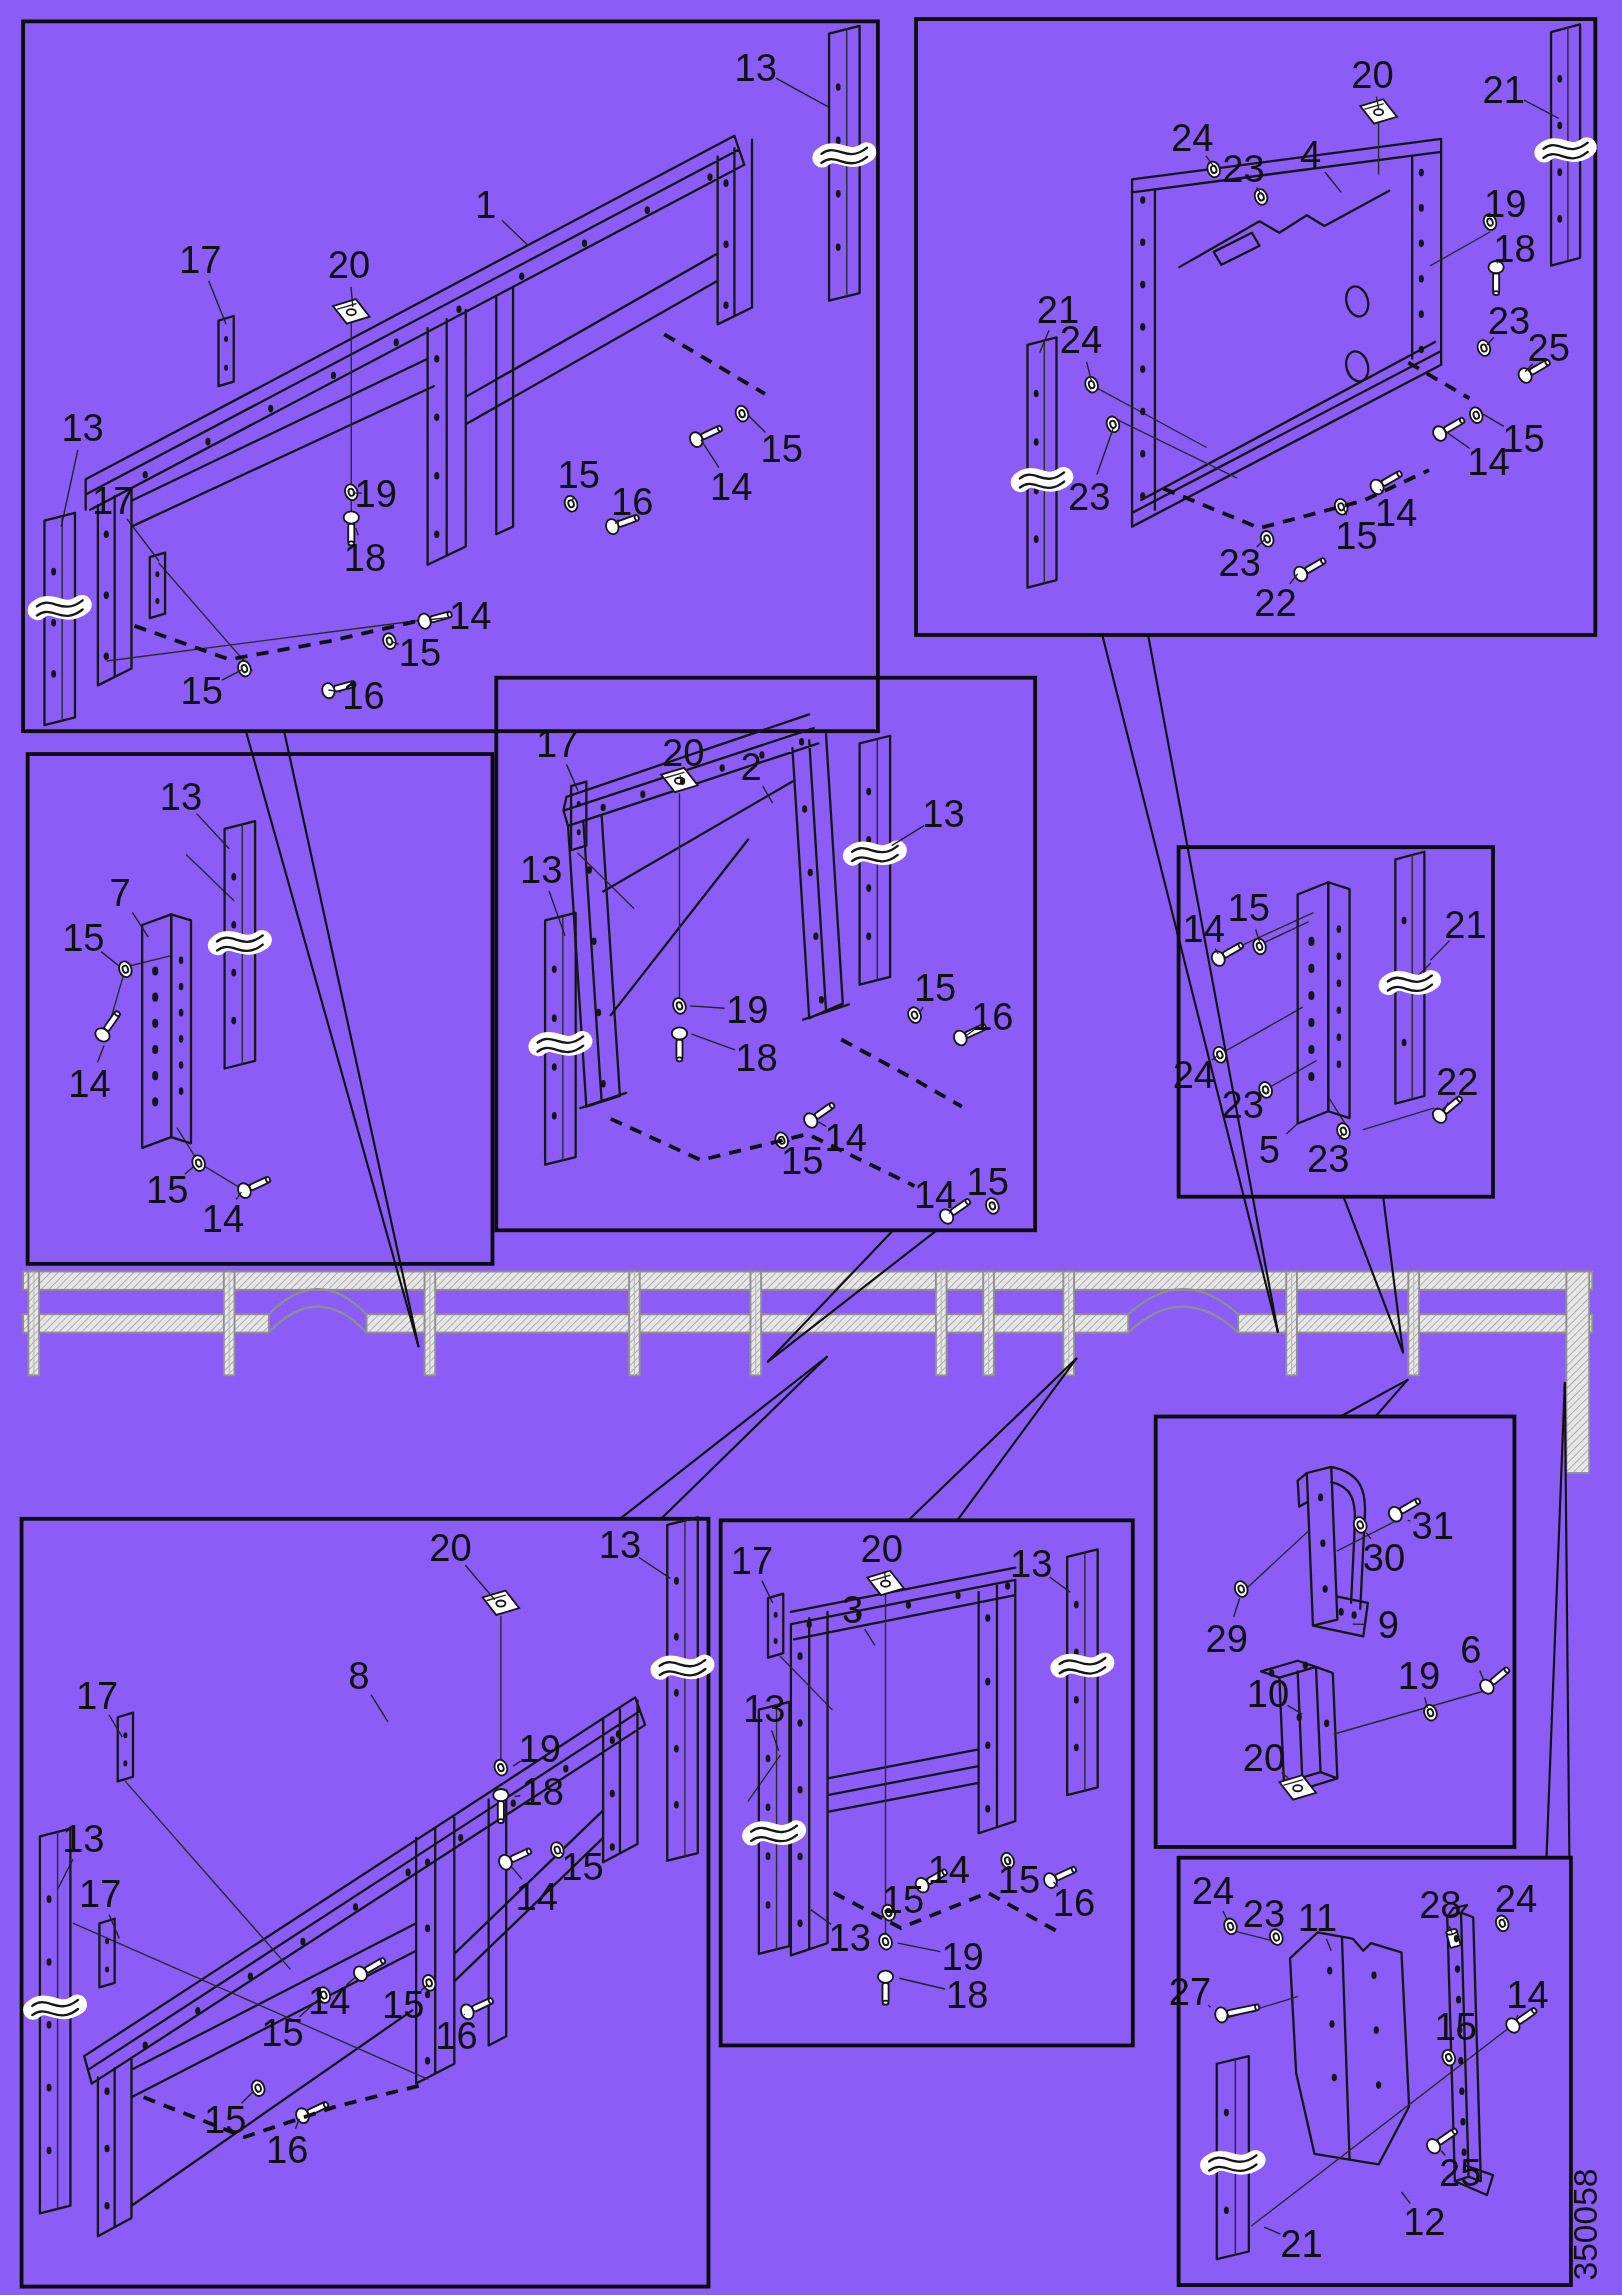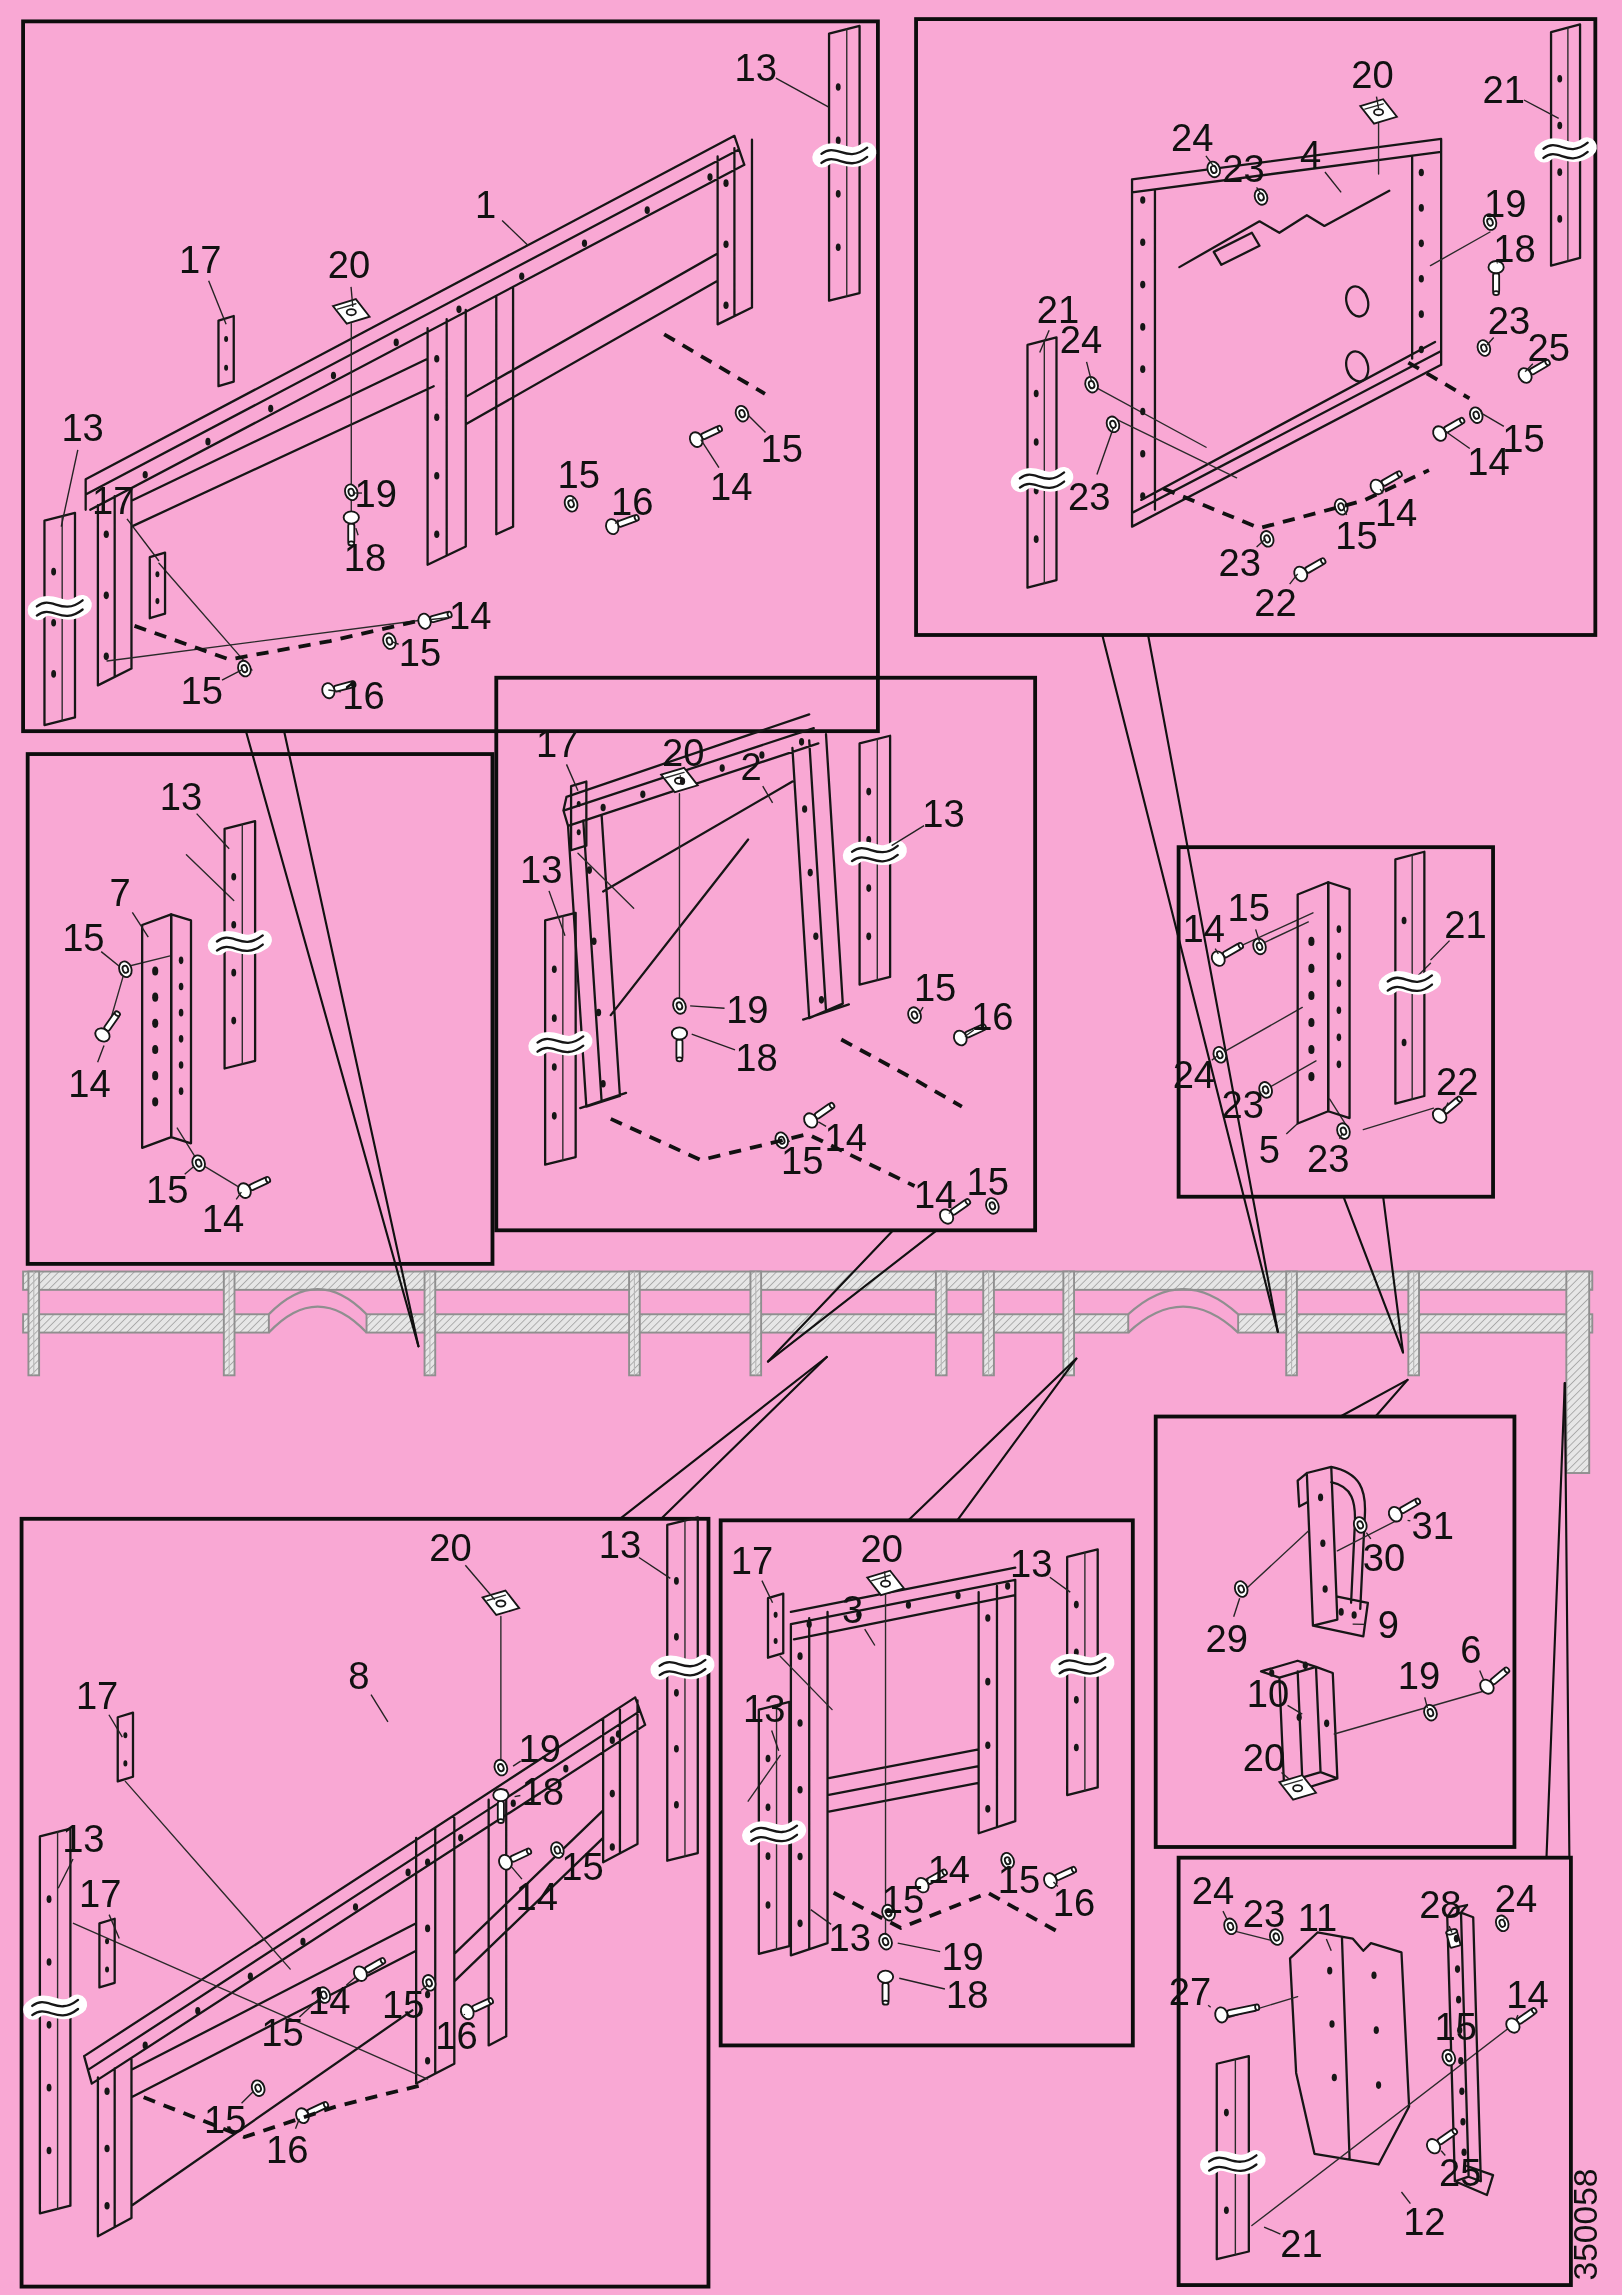--- a/index.html
+++ b/index.html
@@ -1,16 +1,16 @@
 <!DOCTYPE html>
 <html style="font-size:12.2px"><head>
 <meta charset="utf-8">
 <style>
   html,body{margin:0;padding:0;background:#fff;}
-  .page{position:relative;width:1623px;height:2295px;background:#f9a8d4;overflow:hidden;}
+  .page{position:relative;width:1623px;height:2295px;background:#8b5cf6;overflow:hidden;}
   svg{position:absolute;left:0;top:0;}
   .panelbox{fill:none;stroke:#0d0d0d;stroke-width:5;}
   .ink{stroke:#161616;fill:none;stroke-width:3;stroke-linecap:round;stroke-linejoin:round;}
   .thin{stroke:#2a2a2a;fill:none;stroke-width:1.8;stroke-linecap:round;}
   .wedge{stroke:#111;fill:none;stroke-width:2.8;stroke-linecap:round;}
   .dashline{stroke:#111;fill:none;stroke-width:5;stroke-dasharray:16 12;stroke-linecap:butt;}
   .leader{stroke:#222;stroke-width:1.8;}
   .callout{font:400 50px "Liberation Sans", sans-serif;fill:#111;text-anchor:middle;dominant-baseline:central;}
   .fignum{font:400 44px "Liberation Sans", sans-serif;fill:#111;}
   .hwfill{fill:#ffffff;stroke:#161616;stroke-width:2.4;}

